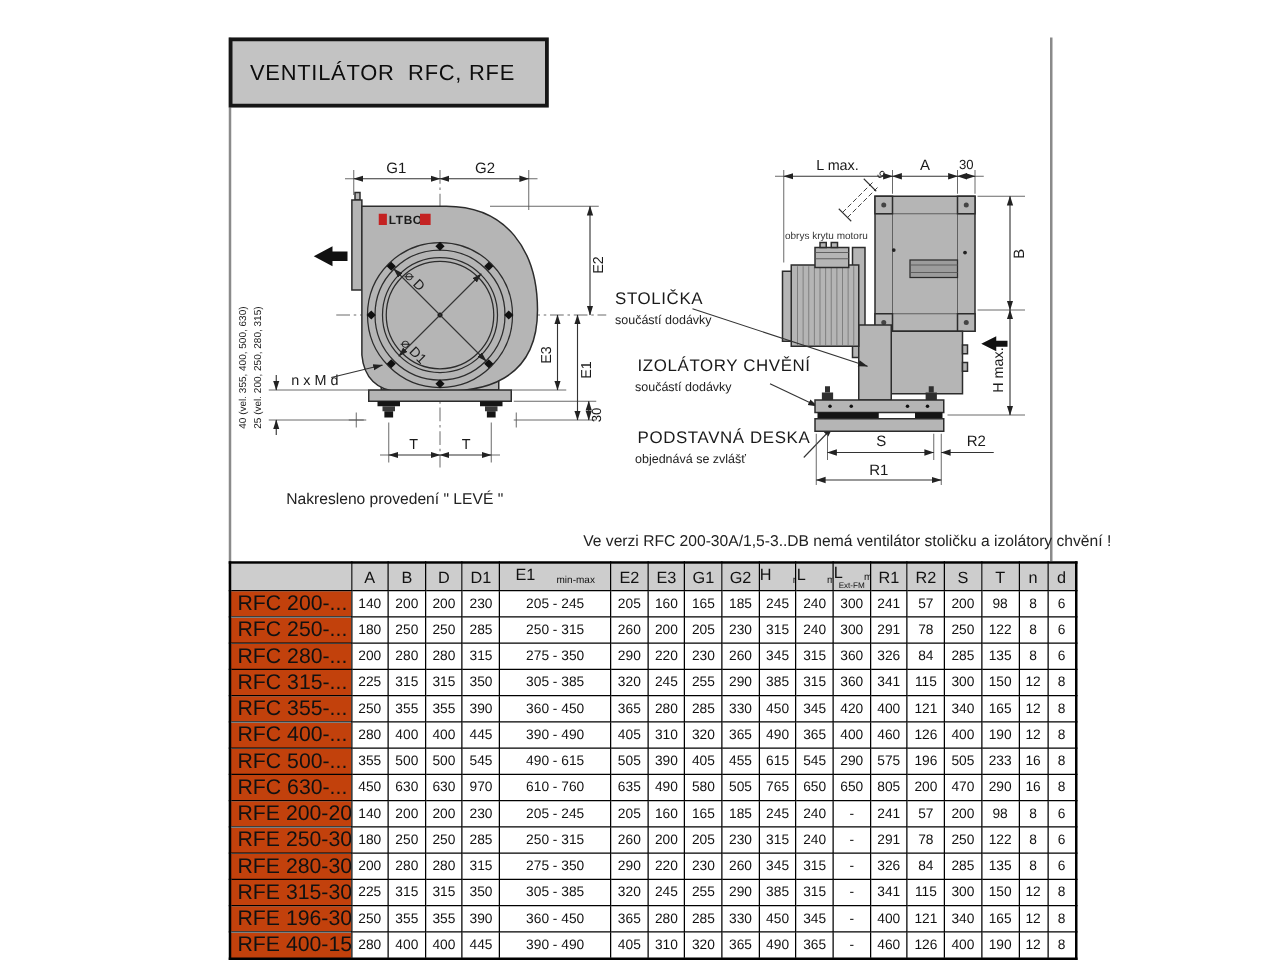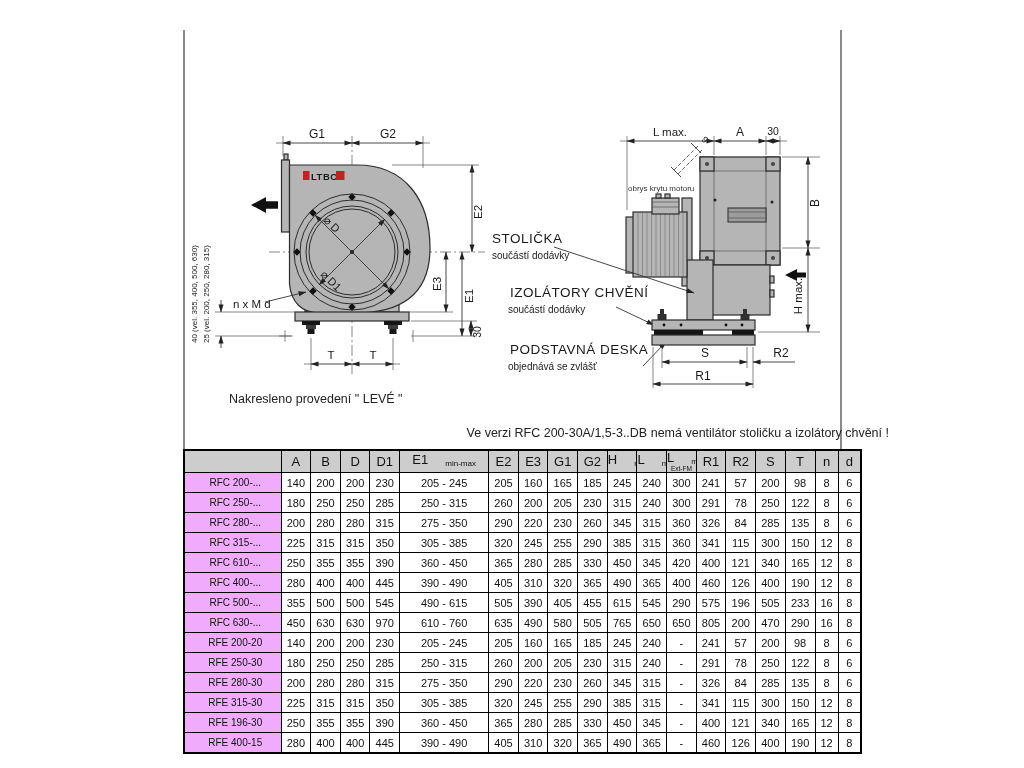--- a/index.html
+++ b/index.html
@@ -12,21 +12,21 @@
              border:3px solid #161616;display:flex;align-items:center;padding-left:14px;
              font-size:17.5px;letter-spacing:.6px;white-space:pre;color:#0d0d0d;}
   .drawing{position:absolute;}
   .note-left{position:absolute;left:229px;top:392px;font-size:12.5px;color:#222;white-space:pre;}
   .note-right{position:absolute;left:432px;top:426px;width:457px;text-align:right;font-size:12.5px;color:#222;}
   table.dims{position:absolute;left:183px;top:449px;width:679px;border-collapse:collapse;
              table-layout:fixed;border:2px solid #000;background:#fff;}
   table.dims th,table.dims td{border:1px solid #000;font-size:11px;text-align:center;padding:0;
              height:19px;overflow:hidden;font-weight:normal;color:#111;white-space:nowrap;}
   table.dims thead th{background:#cdcdcd;font-size:13px;height:21px;line-height:10px;}
-  table.dims .rowlabel{background:#f0abfc;text-align:center;padding-left:5px;font-size:10px;}
+  table.dims .rowlabel{background:#c2410c;text-align:left;padding-left:5px;font-size:17px;}
   .sub{font-size:8px;vertical-align:-2px;margin-left:17px;}
   .sub2{display:block;font-size:6.5px;line-height:5px;margin-top:-1px;vertical-align:baseline;}
   col.cw-model{width:97px;} col.cw-E1{width:89px;} col.cw-n{width:23px;} col.cw-d{width:23px;}
   
   svg text{font-family:"Liberation Sans",sans-serif;fill:#1a1a1a;}
   .part{fill:#b5b5b5;stroke:#2c2c2c;stroke-width:1.2;}
   .dark{fill:#151515;stroke:none;}
   .ring{fill:none;stroke:#2c2c2c;stroke-width:1;}
   .dim{stroke:#333;stroke-width:.9;fill:none;}
   .ext{stroke:#555;stroke-width:.7;fill:none;}
@@ -39,20 +39,23 @@
   .tiny{font-size:8px;fill:#333;}
 </style>
 </head>
 <body>
 
 <div id="canvas">
 
   <div class="frame-v" id="frame-left"></div>
   <div class="frame-v" id="frame-right"></div>
 
+  <div class="title-box">
+    <span>VENTILÁTOR  RFC, RFE</span>
+  </div>
 
   <svg class="drawing" style="left:185px;top:98px;" width="315" height="300" viewBox="0 0 315 300">
     <defs>
       <marker id="mL" viewBox="0 0 10 8" markerWidth="9" markerHeight="7" refX="9.5" refY="4" orient="auto-start-reverse">
           <path d="M0,.8 L10,4 L0,7.2 Z" fill="#222"></path>
         </marker>
     </defs>
 
     <line class="cl" x1="167" y1="38" x2="167" y2="276"></line>
     <line class="cl" x1="84" y1="154" x2="300" y2="154"></line>
@@ -391,21 +394,21 @@
           <td>315</td>
           <td>360</td>
           <td>341</td>
           <td>115</td>
           <td>300</td>
           <td>150</td>
           <td>12</td>
           <td>8</td>
         </tr>
         <tr>
-          <th class="rowlabel">RFC 610-...</th>
+          <th class="rowlabel">RFC 355-...</th>
           <td>250</td>
           <td>355</td>
           <td>355</td>
           <td>390</td>
           <td>360 - 450</td>
           <td>365</td>
           <td>280</td>
           <td>285</td>
           <td>330</td>
           <td>450</td>

